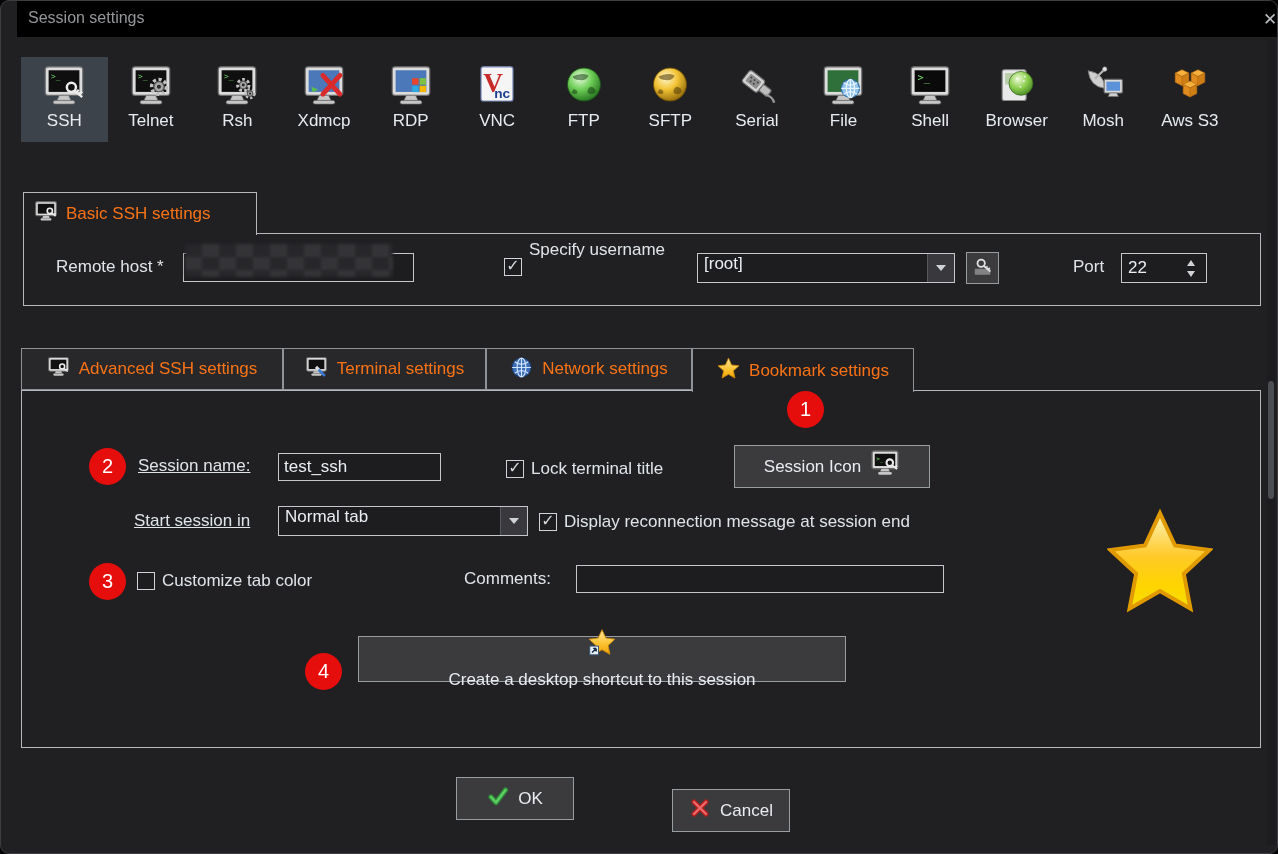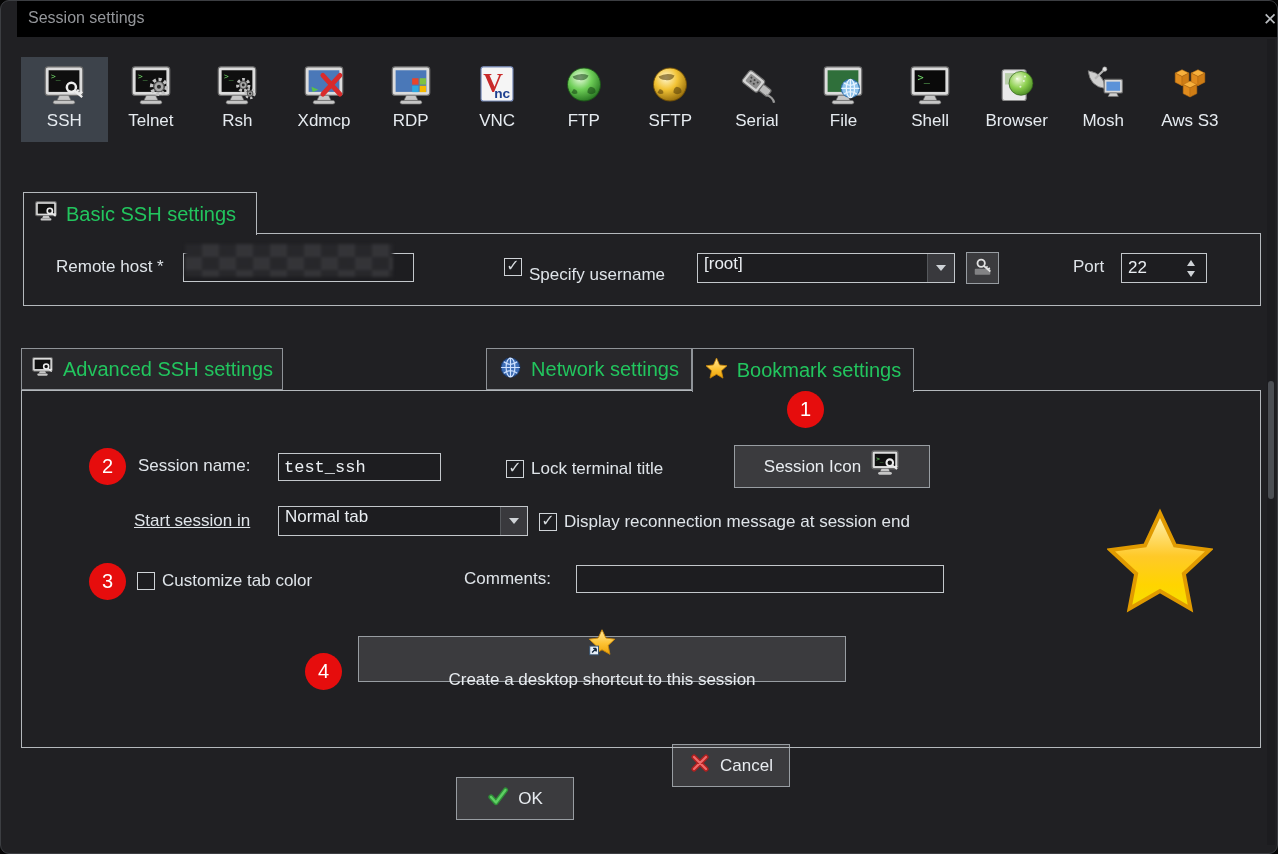--- a/index.html
+++ b/index.html
@@ -16,25 +16,25 @@
   .typecell{flex:1;display:flex;flex-direction:column;align-items:center;padding-top:7px;}
   .typecell.sel{background:#3d434b;}
   .typecell .lbl{font-size:17px;color:#e6ebf0;margin-top:2px;white-space:nowrap;}
   #basic-tab{position:absolute;left:22px;top:191px;width:222px;height:42px;background:#202023;
     border:1px solid #b4b8bc;border-bottom:none;z-index:3;display:flex;align-items:center;padding-left:10px;gap:8px;}
   #basic-box{position:absolute;left:22px;top:232px;width:1236px;height:71px;border:1px solid #b4b8bc;z-index:1;}
   .tab2{position:absolute;top:347px;height:42px;background:#28282b;border:1px solid #8f9398;
     display:flex;align-items:center;justify-content:center;gap:9px;z-index:2;box-sizing:border-box;}
   .tab2.active{background:#202023;height:44px;border-bottom:none;z-index:4;}
   #panel{position:absolute;left:20px;top:389px;width:1238px;height:356px;border:1px solid #b4b8bc;z-index:1;}
-  .tablabel{font-size:20px;color:#22c55e;white-space:nowrap;}
+  .tablabel{font-size:17px;color:#f97316;white-space:nowrap;}
   label,.txt{font-size:17px;color:#dfe4e9;white-space:nowrap;}
   
   .tinput{position:absolute;background:#1d1d20;border:1px solid #c3c7cb;color:#eaeef2;
-    font-size:17px;font-family:Liberation Mono, monospace;padding:0 5px;box-sizing:border-box;}
+    font-size:17px;font-family:Liberation Sans, sans-serif;padding:0 5px;box-sizing:border-box;}
   .combo{position:absolute;background:#1d1d20;border:1px solid #c3c7cb;box-sizing:border-box;
     display:flex;align-items:flex-start;}
   .combo .val{flex:1;font-size:17px;color:#eaeef2;padding-left:6px;}
   .combo .chevbox{width:26px;align-self:stretch;background:#39393d;border-left:1px solid #55585c;
     display:flex;align-items:center;justify-content:center;}
   .chev{width:0;height:0;border-left:5px solid transparent;border-right:5px solid transparent;
     border-top:6px solid #cfd3d7;}
   .cb{position:absolute;width:18px;height:18px;background:#1d1d20;border:1px solid #cfd3d7;
     box-sizing:border-box;display:flex;align-items:center;justify-content:center;}
   .cb .mark{color:#d8dcdf;font-size:16px;line-height:1;margin-top:-2px;}
@@ -270,21 +270,21 @@
   </div>
   <div id="basic-box"></div>
 
   <label class="abs" style="left:55px;top:256px;">Remote host *</label>
   <input class="tinput" style="left: 182px; top: 252px; width: 231px; height: 29px;">
   <div id="redact"></div>
 
   <div class="cb" style="left:503px;top:257px;">
       <span class="mark">✓</span>
     </div>
-  <label class="abs" style="left:528px;top:264px;text-align:center;">Specify username</label>
+  <label class="abs" style="left:528px;top:239px;text-align:center;">Specify username</label>
 
   <div class="combo" style="left:696px;top:252px;width:258px;height:30px;">
     <span class="val">[root]</span>
     <span class="chevbox">
         <span class="chev"></span>
       </span>
   </div>
   <div class="btn" style="left:965px;top:251px;width:33px;height:32px;">
     <span><svg viewBox="0 0 24 24" width="22" height="22">
           <rect x="3" y="15" width="17" height="6.5" rx="1" fill="#bdbdbd" opacity=".55"></rect>
@@ -305,20 +305,31 @@
   <div class="tab2" style="left:20px;width:262px;">
     <span><svg viewBox="0 0 22 22" width="23" height="23">
           <rect x="1.5" y="1.5" width="19" height="13" rx="1.5" fill="#dcdcdc" stroke="#666"></rect>
           <rect x="3.5" y="3.5" width="15" height="9" fill="#101010"></rect>
           <path d="M8.5 14.5 h5 l1 2 h-7 z" fill="#c6c6c6"></path>
           <rect x="6" y="16.8" width="10" height="2" rx="1" fill="#c6c6c6"></rect>
           <circle cx="14.5" cy="10" r="2.4" fill="none" stroke="#ececec" stroke-width="1.5"></circle>
           <path d="M16.2 11.8 l3.6 3 M18.4 13.5 l1.4 -1.2" stroke="#ececec" stroke-width="1.3" fill="none"></path>
         </svg></span>
     <span class="tablabel">Advanced SSH settings</span>
+  </div>
+  <div class="tab2" style="left:282px;width:203px;">
+    <span><svg viewBox="0 0 22 22" width="23" height="23">
+          <rect x="1.5" y="1.5" width="19" height="13" rx="1.5" fill="#dcdcdc" stroke="#666"></rect>
+          <rect x="3.5" y="3.5" width="15" height="9" fill="#101010"></rect>
+          <path d="M8.5 14.5 h5 l1 2 h-7 z" fill="#c6c6c6"></path>
+          <rect x="6" y="16.8" width="10" height="2" rx="1" fill="#c6c6c6"></rect>
+          <path d="M10.5 10.5 l3.2 3.2" stroke="#ddd" stroke-width="3"></path>
+          <path d="M13 13 l6 6" stroke="#3a7bd5" stroke-width="2.6"></path>
+        </svg></span>
+    <span class="tablabel">Terminal settings</span>
   </div>
   <div class="tab2" style="left:485px;width:206px;">
     <span><svg viewBox="0 0 22 22" width="23" height="23">
           <circle cx="11" cy="11" r="9" fill="#3d6db5" stroke="#1d3f75"></circle>
           <path d="M2 11 h18 M11 2 v18 M4.5 5.5 q6.5 5 13 0 M4.5 16.5 q6.5 -5 13 0" stroke="#cfe2ff" stroke-width="1.1" fill="none"></path>
           <ellipse cx="11" cy="11" rx="4.2" ry="9" fill="none" stroke="#cfe2ff" stroke-width="1.1"></ellipse>
         </svg></span>
     <span class="tablabel">Network settings</span>
   </div>
   <div class="tab2 active" style="left:691px;width:222px;">
@@ -335,21 +346,21 @@
     <span class="tablabel">Bookmark settings</span>
   </div>
 
   <div id="panel"></div>
 
   <div class="badge" style="left:786px;top:390px;">1</div>
   <div class="badge" style="left:88px;top:447px;">2</div>
   <div class="badge" style="left:88px;top:562px;">3</div>
   <div class="badge" style="left:304px;top:652px;">4</div>
 
-  <label class="abs" style="left:137px;top:455px;">Session name:</label>
+  <label class="abs" style="left:137px;top:455px;text-decoration:underline;">Session name:</label>
   <input class="tinput" style="left: 277px; top: 452px; width: 163px; height: 28px;" value="test_ssh">
 
   <div class="cb" style="left:505px;top:459px;">
       <span class="mark">✓</span>
     </div>
   <label class="abs" style="left:530px;top:458px;">Lock terminal title</label>
 
   <div class="btn" style="left:733px;top:444px;width:196px;height:43px;">
     <span>Session Icon</span>
     <span><svg viewBox="0 0 22 22" width="30" height="30">
@@ -410,21 +421,21 @@
       </svg>
   </div>
 
   <div class="btn" style="left:455px;top:776px;width:118px;height:43px;">
     <span><svg viewBox="0 0 22 22" width="22" height="22">
           <path d="M4 12 l5 5.5 L18.5 5" stroke="#2f8f38" stroke-width="5.2" fill="none" stroke-linecap="round" stroke-linejoin="round"></path>
           <path d="M4 12 l5 5.5 L18.5 5" stroke="#5ecf63" stroke-width="2.4" fill="none" stroke-linecap="round" stroke-linejoin="round"></path>
         </svg></span>
     <span>OK</span>
   </div>
-  <div class="btn" style="left:671px;top:743px;width:118px;height:43px;text-align:right;">
+  <div class="btn" style="left:671px;top:788px;width:118px;height:43px;text-align:right;">
     <span><svg viewBox="0 0 22 22" width="22" height="22">
           <path d="M5 5 L17 17 M17 5 L5 17" stroke="#b02020" stroke-width="5.2" stroke-linecap="round"></path>
           <path d="M5 5 L17 17 M17 5 L5 17" stroke="#ef6a6a" stroke-width="2.2" stroke-linecap="round"></path>
         </svg></span>
     <span>Cancel</span>
   </div>
 
   <div id="scrollbar"></div>
   <div id="scrollthumb"></div>
 </div>

